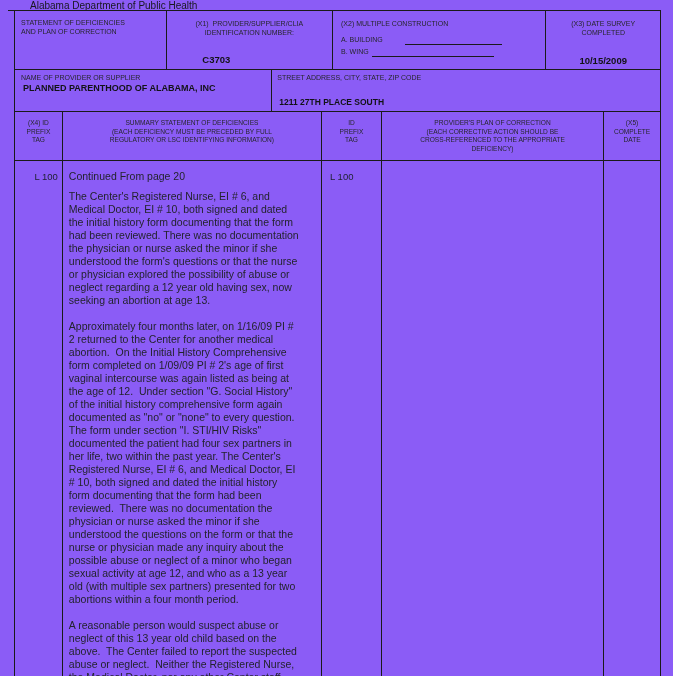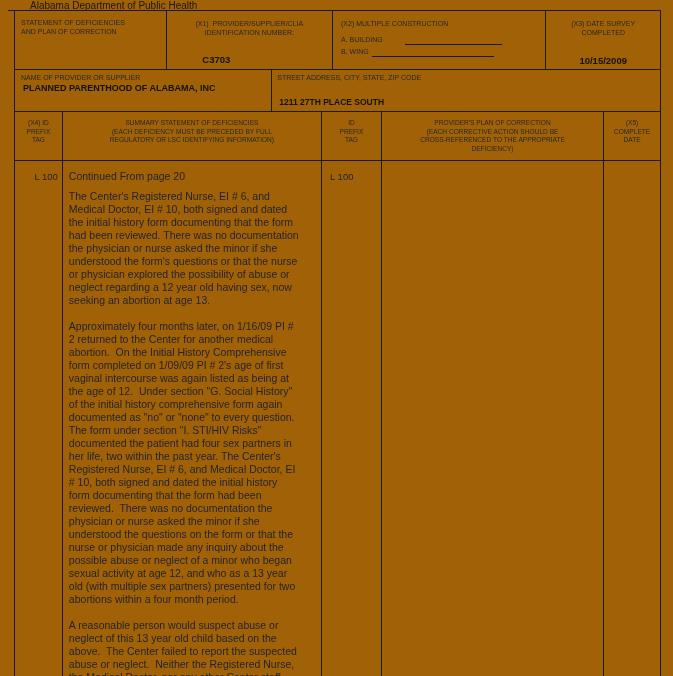--- a/index.html
+++ b/index.html
@@ -1,18 +1,18 @@
 <!DOCTYPE html>
 <html><head>
 <meta charset="utf-8">
 <style>
   html,body{margin:0;padding:0;background:#fff;}
   .page{
     position:relative;width:673px;height:676px;overflow:hidden;
-    background:#a16207;color:#1d1d24;
+    background:#8b5cf6;color:#1d1d24;
     font-family:"Liberation Sans","DejaVu Sans",sans-serif;
     -webkit-font-smoothing:antialiased;
   }
   .agency-title{position:absolute;left:30px;top:0px;font-size:10px;color:#17171d;}
   .top-rule{position:absolute;left:8px;top:10px;width:653px;height:1px;background:#1a1a1a;}
   .form{position:absolute;left:14px;top:11px;width:647px;box-sizing:border-box;
         border-left:1px solid #1a1a1a;border-right:1px solid #1a1a1a;}
   .row{display:flex;box-sizing:border-box;border-bottom:1px solid #1a1a1a;}
   .cell{position:relative;box-sizing:border-box;border-right:1px solid #1a1a1a;overflow:hidden;}
   .cell.last{border-right:none;}

